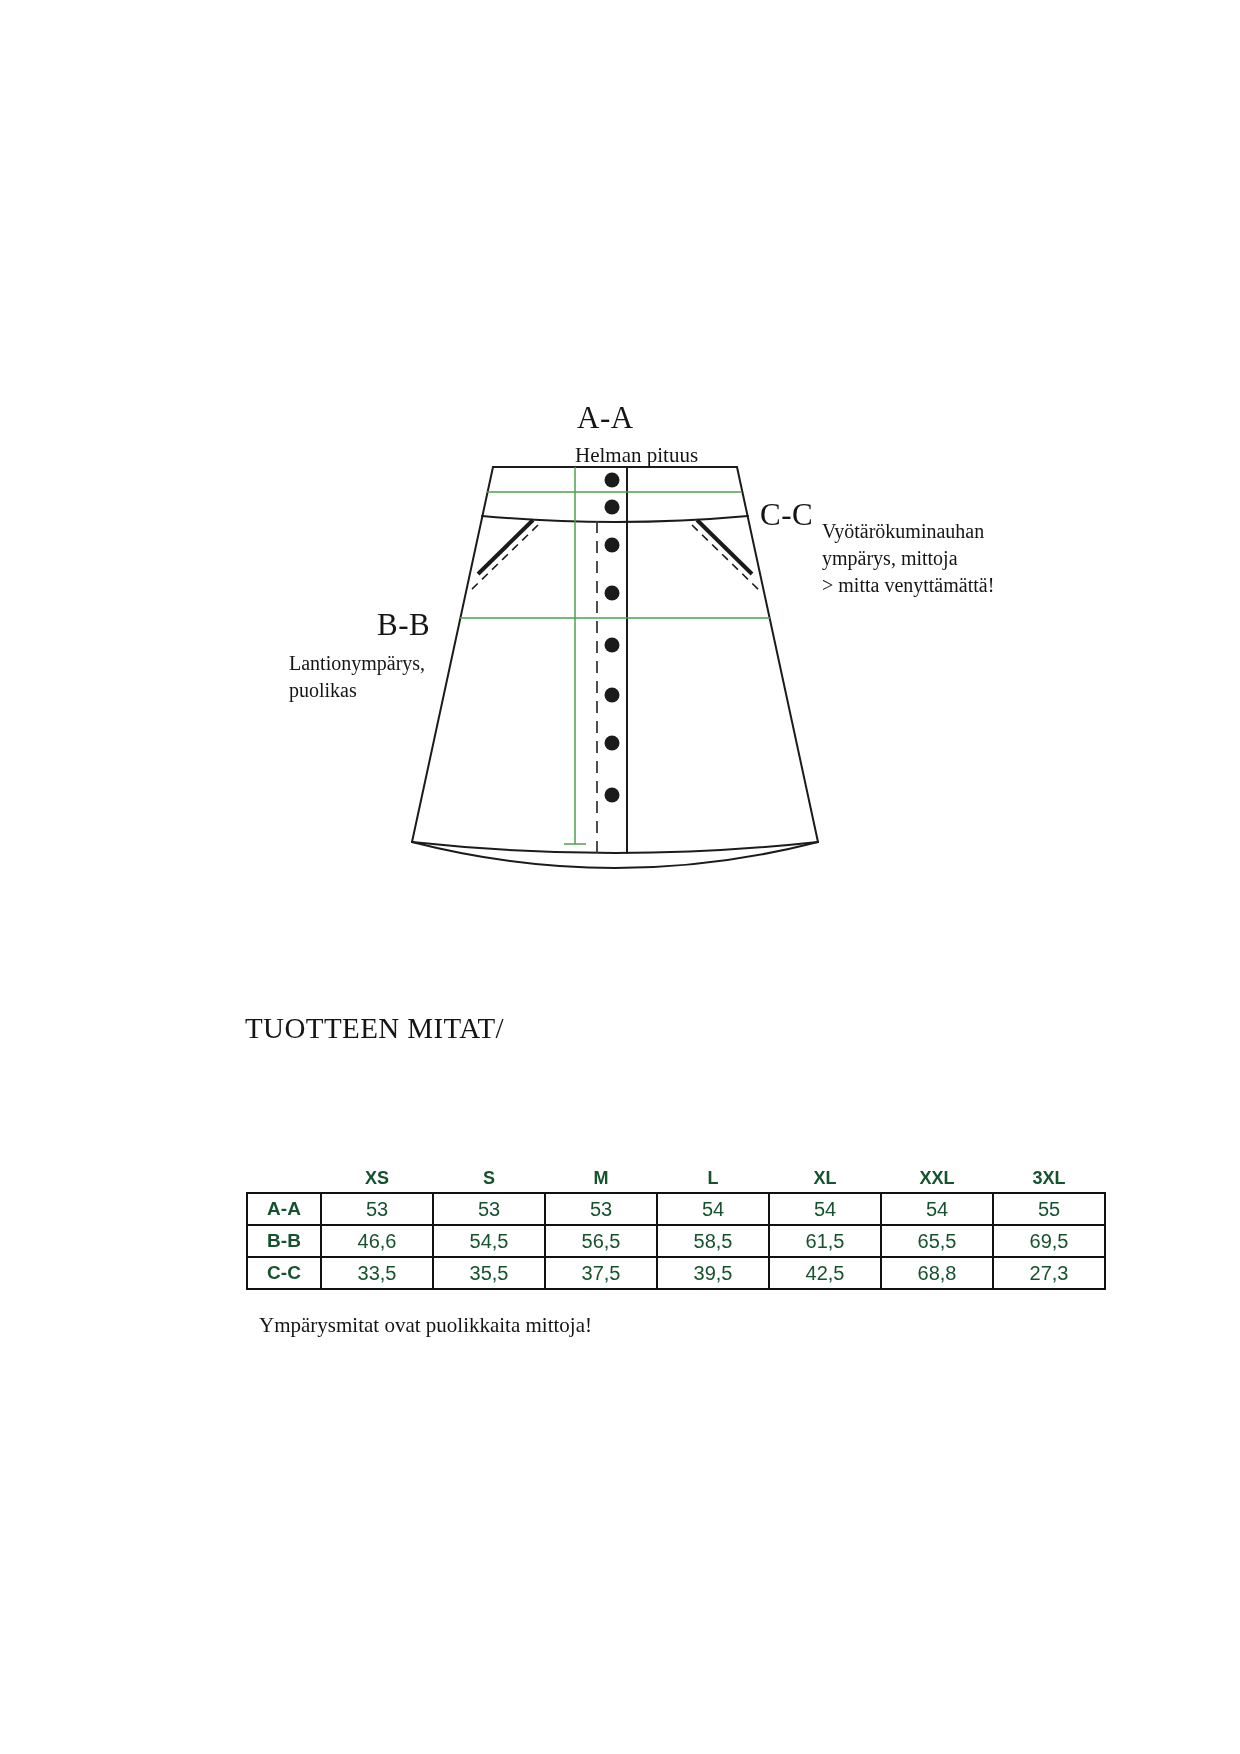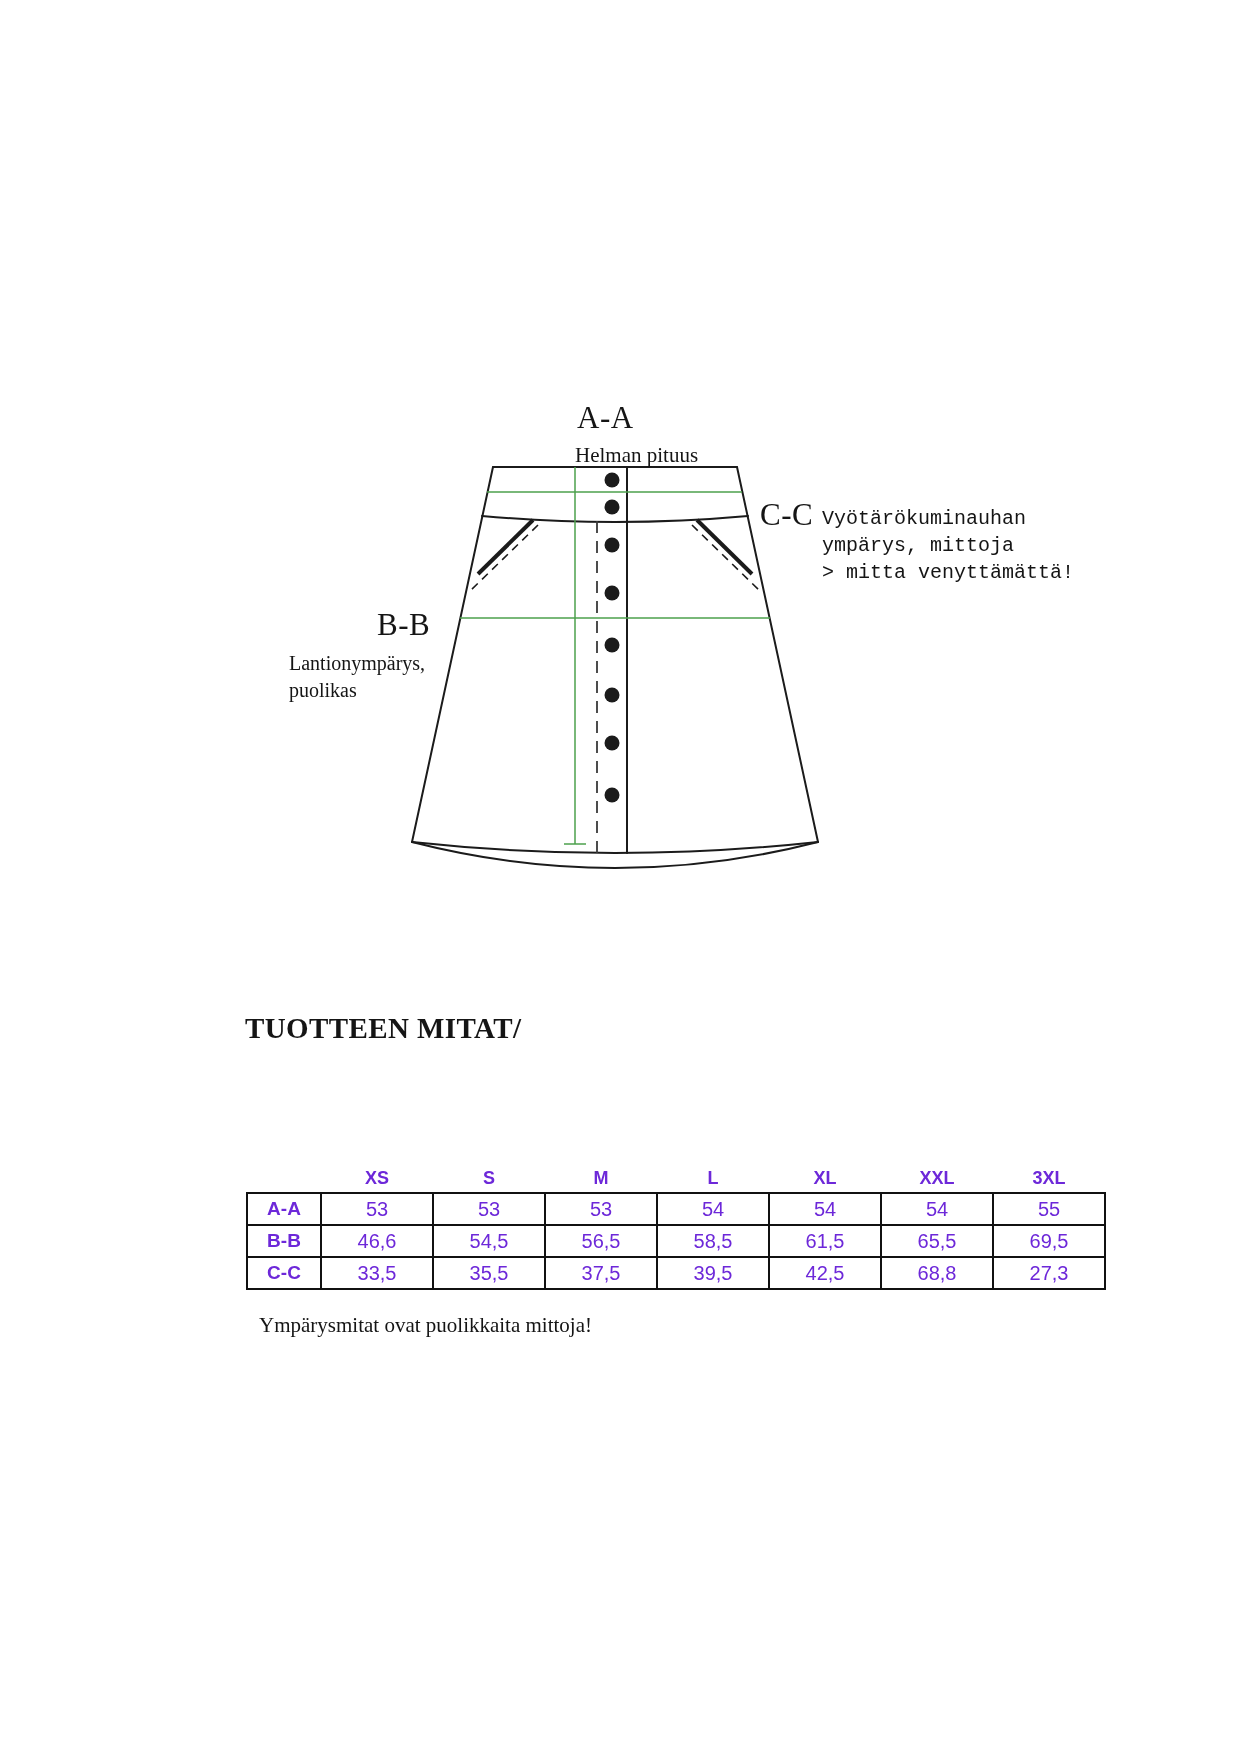--- a/index.html
+++ b/index.html
@@ -12,37 +12,37 @@
     overflow: hidden;
   }
   .abs { position: absolute; }
 
   
   .lbl-big  { font-size: 31px; letter-spacing: 0.5px; }
   .lbl-desc { font-size: 20px; line-height: 27px; margin-top: 9px; }
   .aa-big   { left: 577px; top: 400px; }
   .aa-desc  { left: 575px; top: 433px; font-size: 21px; }
   .cc-big   { left: 760px; top: 497px; }
-  .cc-desc  { left: 822px; top: 496px; font-family: Liberation Mono, monospace; }
+  .cc-desc  { left: 822px; top: 509px; }
   .bb-big   { left: 377px; top: 607px; }
   .bb-desc  { left: 289px; top: 641px; }
 
   
   .doc-title {
     left: 245px; top: 1009px;
-    font-size: 29px; font-weight: bold;
+    font-size: 29px; font-weight: normal;
     line-height: 38px; letter-spacing: 0.4px;
   }
 
   
   .size-table {
     position: absolute; left: 246px; top: 1162px;
     border-collapse: collapse;
     font-family: "Liberation Sans", sans-serif;
-    color: #6d28d9;
+    color: #14532d;
   }
   .size-table th {
     border: none; font-weight: bold; font-size: 18px;
     height: 27px; vertical-align: bottom;
     padding: 0 0 3px 0; text-align: center; width: 110px;
   }
   .size-table th.corner { width: 72px; }
   .size-table td {
     border: 2px solid #111;
     font-size: 20px; text-align: center;

